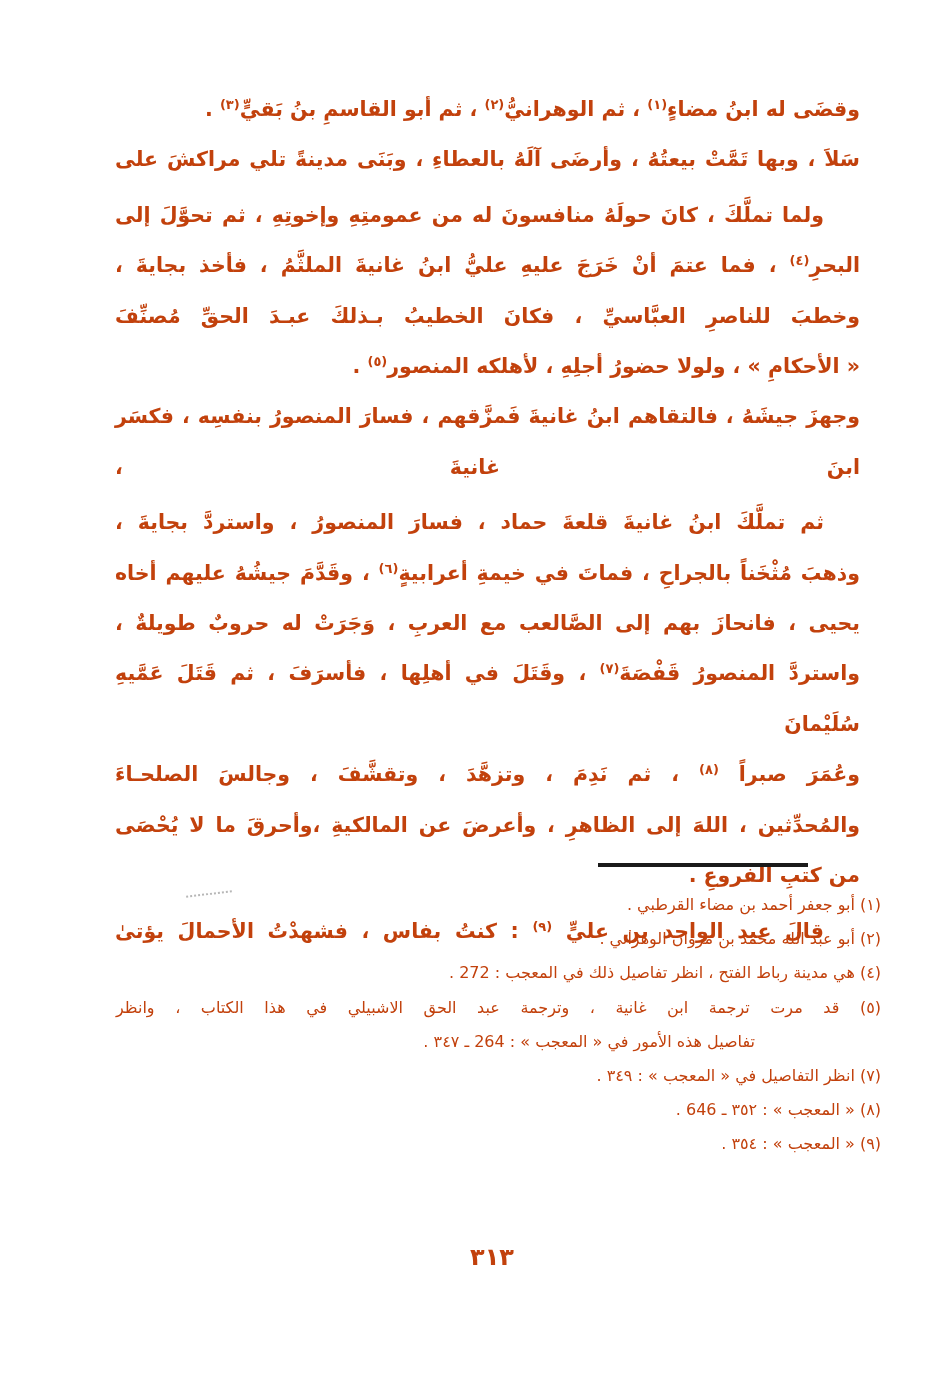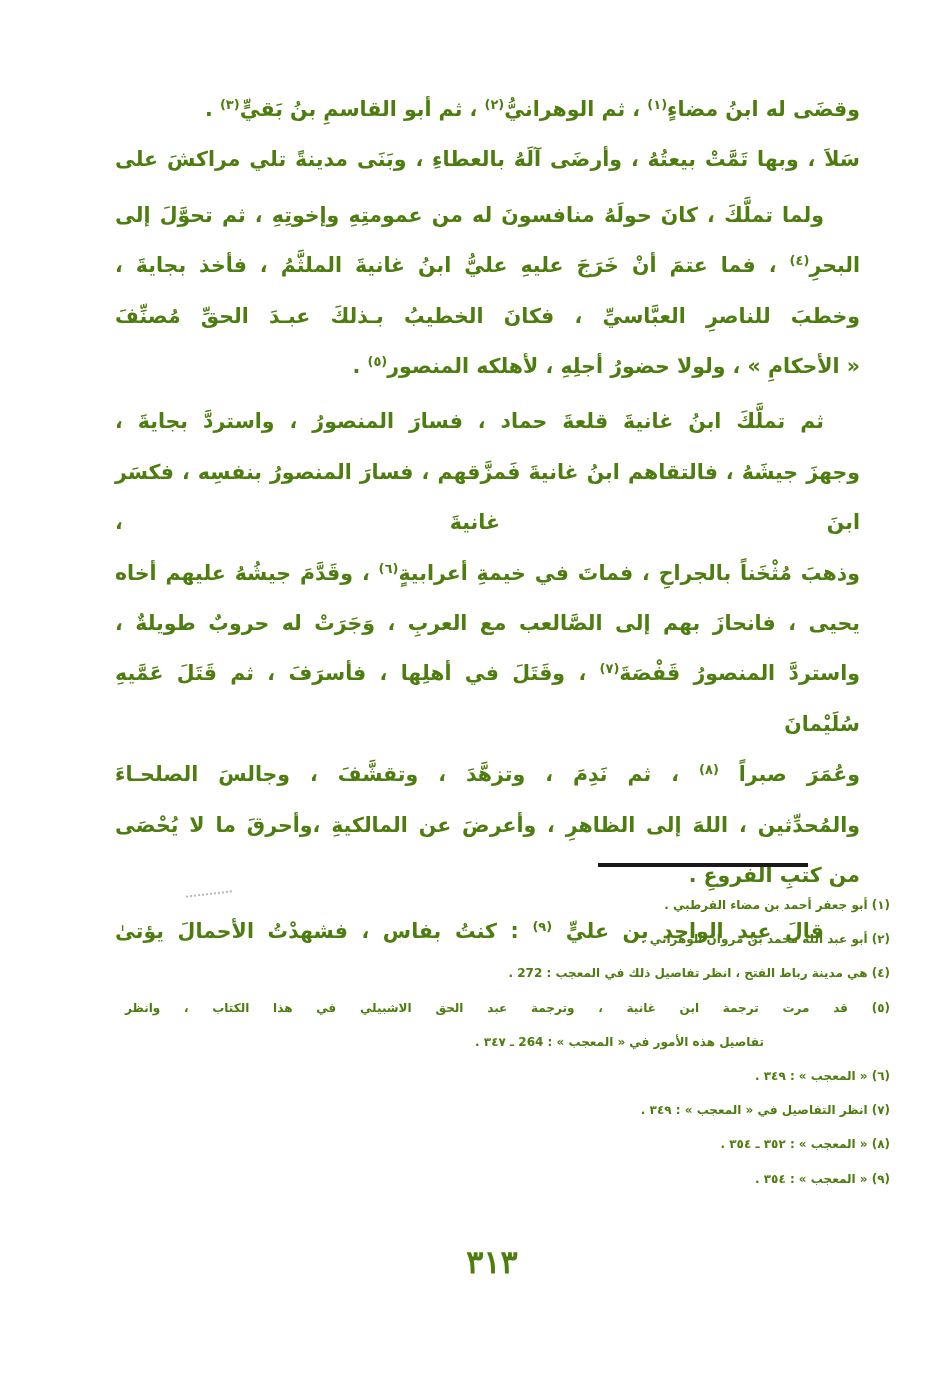--- a/index.html
+++ b/index.html
@@ -6,21 +6,21 @@
     margin: 0;
     padding: 0;
     background: #ffffff;
   }
   .page {
     position: relative;
     width: 946px;
     height: 1373px;
     margin: 0 auto;
     background: #ffffff;
-    color: #4d7c0f;
+    color: #c2410c;
     font-family: "DejaVu Sans", sans-serif;
     overflow: hidden;
   }
   
   .main-text {
     position: absolute;
     top: 84px;
     right: 86px;
     width: 745px;
     direction: rtl;
@@ -63,25 +63,25 @@
     width: 46px;
     height: 0;
     border-top: 2px dotted #9a9a9a;
     transform: rotate(-7deg);
     opacity: 0.7;
   }
   
   .footnotes {
     position: absolute;
     top: 888px;
-    right: 56px;
+    right: 65px;
     width: 765px;
     direction: rtl;
-    font-size: 12px;
-    font-weight: 700;
+    font-size: 16px;
+    font-weight: 400;
   }
   .fn-line {
     line-height: 34.2px;
     text-align: right;
   }
   .fn-line.justify {
     text-align: justify;
     text-align-last: justify;
   }
   .fn-line.cont {
@@ -89,61 +89,59 @@
   }
   
   .page-number {
     position: absolute;
     top: 1243px;
     left: 0;
     width: 100%;
     box-sizing: border-box;
     padding-left: 38px;
     text-align: center;
-    font-size: 32px;
+    font-size: 24px;
     font-weight: 700;
     letter-spacing: 3px;
     direction: rtl;
-    font-family: Liberation Serif, serif;
   }
 </style>
 </head>
 <body>
 
 <div class="page">
 
   <div class="main-text">
       <div class="text-line">وقضَى له ابنُ مضاءٍ<sup class="fnref">(١)</sup> ، ثم الوهرانيُّ<sup class="fnref">(٢)</sup> ، ثم أبو القاسمِ بنُ بَقيٍّ<sup class="fnref">(٣)</sup> .</div>
       <div class="text-line justify">سَلاَ ، وبها تَمَّتْ بيعتُهُ ، وأرضَى آلَهُ بالعطاءِ ، وبَنَى مدينةً تلي مراكشَ على</div>
       <div class="text-line justify para-start">ولما تملَّكَ ، كانَ حولَهُ منافسونَ له من عمومتِهِ وإخوتِهِ ، ثم تحوَّلَ إلى</div>
       <div class="text-line justify">البحرِ<sup class="fnref">(٤)</sup> ، فما عتمَ أنْ خَرَجَ عليهِ عليُّ ابنُ غانيةَ الملثَّمُ ، فأخذ بجايةَ ،</div>
       <div class="text-line justify">وخطبَ للناصرِ العبَّاسيِّ ، فكانَ الخطيبُ بـذلكَ عبـدَ الحقِّ مُصنِّفَ</div>
       <div class="text-line">« الأحكامِ » ، ولولا حضورُ أجلِهِ ، لأهلكه المنصور<sup class="fnref">(٥)</sup> .</div>
+      <div class="text-line justify">وجهزَ جيشَهُ ، فالتقاهم ابنُ غانيةَ فَمزَّقهم ، فسارَ المنصورُ بنفسِه ، فكسَر ابنَ غانيةَ ،</div>
       <div class="text-line justify para-start">ثم تملَّكَ ابنُ غانيةَ قلعةَ حماد ، فسارَ المنصورُ ، واستردَّ بجايةَ ،</div>
-      <div class="text-line justify">وجهزَ جيشَهُ ، فالتقاهم ابنُ غانيةَ فَمزَّقهم ، فسارَ المنصورُ بنفسِه ، فكسَر ابنَ غانيةَ ،</div>
       <div class="text-line justify">وذهبَ مُثْخَناً بالجراحِ ، فماتَ في خيمةِ أعرابيةٍ<sup class="fnref">(٦)</sup> ، وقَدَّمَ جيشُهُ عليهم أخاه</div>
       <div class="text-line justify">يحيى ، فانحازَ بهم إلى الصَّالعب مع العربِ ، وَجَرَتْ له حروبٌ طويلةٌ ،</div>
       <div class="text-line justify">واستردَّ المنصورُ قَفْصَةَ<sup class="fnref">(٧)</sup> ، وقَتَلَ في أهلِها ، فأسرَفَ ، ثم قَتَلَ عَمَّيهِ سُلَيْمانَ</div>
       <div class="text-line justify">وعُمَرَ صبراً <sup class="fnref">(٨)</sup> ، ثم نَدِمَ ، وتزهَّدَ ، وتقشَّفَ ، وجالسَ الصلحـاءَ</div>
       <div class="text-line justify">والمُحدِّثين ، اللهَ إلى الظاهرِ ، وأعرضَ عن المالكيةِ ،وأحرقَ ما لا يُحْصَى</div>
       <div class="text-line">من كتبِ الفروعِ .</div>
       <div class="text-line justify para-start">قالَ عبد الواحد بن عليٍّ <sup class="fnref">(٩)</sup> : كنتُ بفاس ، فشهدْتُ الأحمالَ يؤتىٰ</div>
     </div>
 
   <div class="fn-separator"></div>
 
   <div class="scan-artifact"></div>
 
   <div class="footnotes">
       <div class="fn-line">(١) أبو جعفر أحمد بن مضاء القرطبي .</div>
       <div class="fn-line">(٢) أبو عبد الله محمد بن مروان الوهراني .</div>
       <div class="fn-line">(٤) هي مدينة رباط الفتح ، انظر تفاصيل ذلك في المعجب : 272 .</div>
       <div class="fn-line justify">(٥) قد مرت ترجمة ابن غانية ، وترجمة عبد الحق الاشبيلي في هذا الكتاب ، وانظر</div>
       <div class="fn-line cont">تفاصيل هذه الأمور في « المعجب » : 264 ـ ٣٤٧ .</div>
-      <div class="fn-line">(٦) « المعجب » : ٣٤٩ .</div>
       <div class="fn-line">(٧) انظر التفاصيل في « المعجب » : ٣٤٩ .</div>
-      <div class="fn-line">(٨) « المعجب » : ٣٥٢ ـ ٣٥٤ .</div>
+      <div class="fn-line">(٨) « المعجب » : ٣٥٢ ـ 646 .</div>
       <div class="fn-line">(٩) « المعجب » : ٣٥٤ .</div>
     </div>
 
   <div class="page-number">٣١٣</div>
 
 </div>
 
 </body></html>

